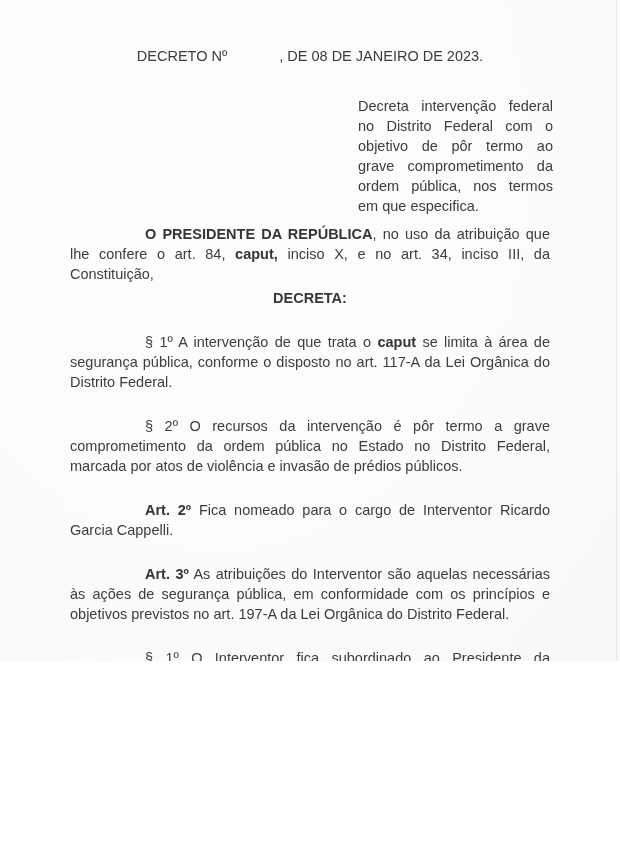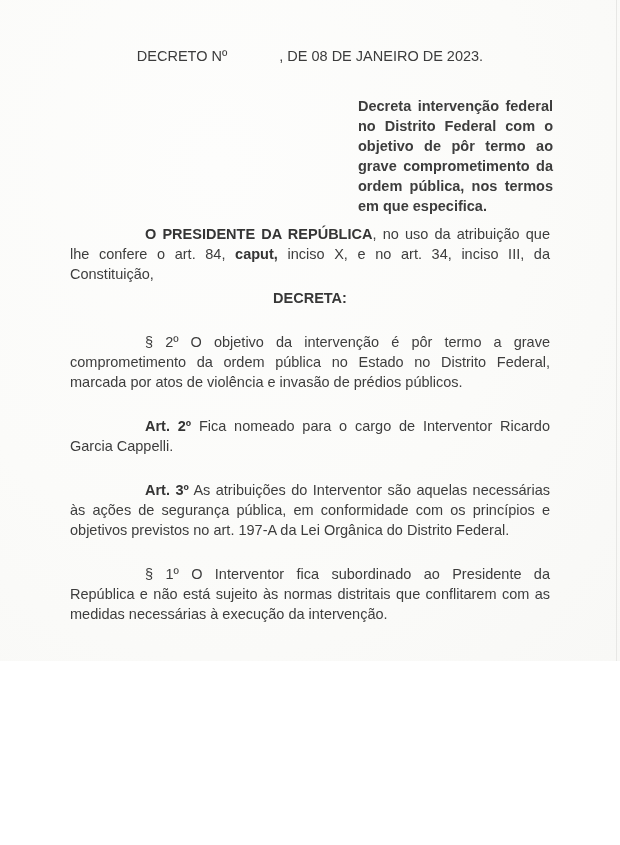--- a/index.html
+++ b/index.html
@@ -42,21 +42,20 @@
 
   .number-blank {
     display: inline-block;
     width: 52px;
   }
 
   .epigraph {
     margin: 0 0 8px 288px;
     width: 195px;
     text-align: justify;
-    font-weight: bold;
   }
 
   p.para {
     margin: 24px 0 0 0;
     text-indent: 75px;
   }
 
   p.preamble { margin-top: 0; }
 
   p.decreta {
@@ -81,22 +80,23 @@
       <span>DECRETO Nº</span><span class="number-blank"></span><span>, DE 08 DE JANEIRO DE 2023.</span>
     </div>
 
     <p class="epigraph">Decreta intervenção federal no Distrito Federal com o objetivo de pôr termo ao grave comprometimento da ordem pública, nos termos em que especifica.</p>
 
     <p class="para preamble"><span class="b">O PRESIDENTE DA REPÚBLICA</span><span>, no uso da atribuição que lhe confere o art. 84, </span><span class="b">caput,</span><span> inciso X, e no art. 34, inciso III, da Constituição,</span></p>
 
     <p class="decreta">DECRETA:</p>
 
 
+    <p class="para"><span>§ 1º A intervenção de que trata o </span><span class="b">caput</span><span> se limita à área de segurança pública, conforme o disposto no art. 117-A da Lei Orgânica do Distrito Federal.</span></p>
 
-    <p class="para"><span>§ 2º O objetivo da intervenção é pôr termo a grave comprometimento da ordem pública no Estado no Distrito Federal, marcada por atos de violência e invasão de prédios públicos.</span></p>
+    <p class="para"><span>§ 2º O recursos da intervenção é pôr termo a grave comprometimento da ordem pública no Estado no Distrito Federal, marcada por atos de violência e invasão de prédios públicos.</span></p>
 
     <p class="para"><span class="b">Art. 2º</span><span> Fica nomeado para o cargo de Interventor Ricardo Garcia Cappelli.</span></p>
 
     <p class="para"><span class="b">Art. 3º</span><span> As atribuições do Interventor são aquelas necessárias às ações de segurança pública, em conformidade com os princípios e objetivos previstos no art. 197-A da Lei Orgânica do Distrito Federal.</span></p>
 
     <p class="para"><span>§ 1º O Interventor fica subordinado ao Presidente da República e não está sujeito às normas distritais que conflitarem com as medidas necessárias à execução da intervenção.</span></p>
 
 
   </div>
 </div>

